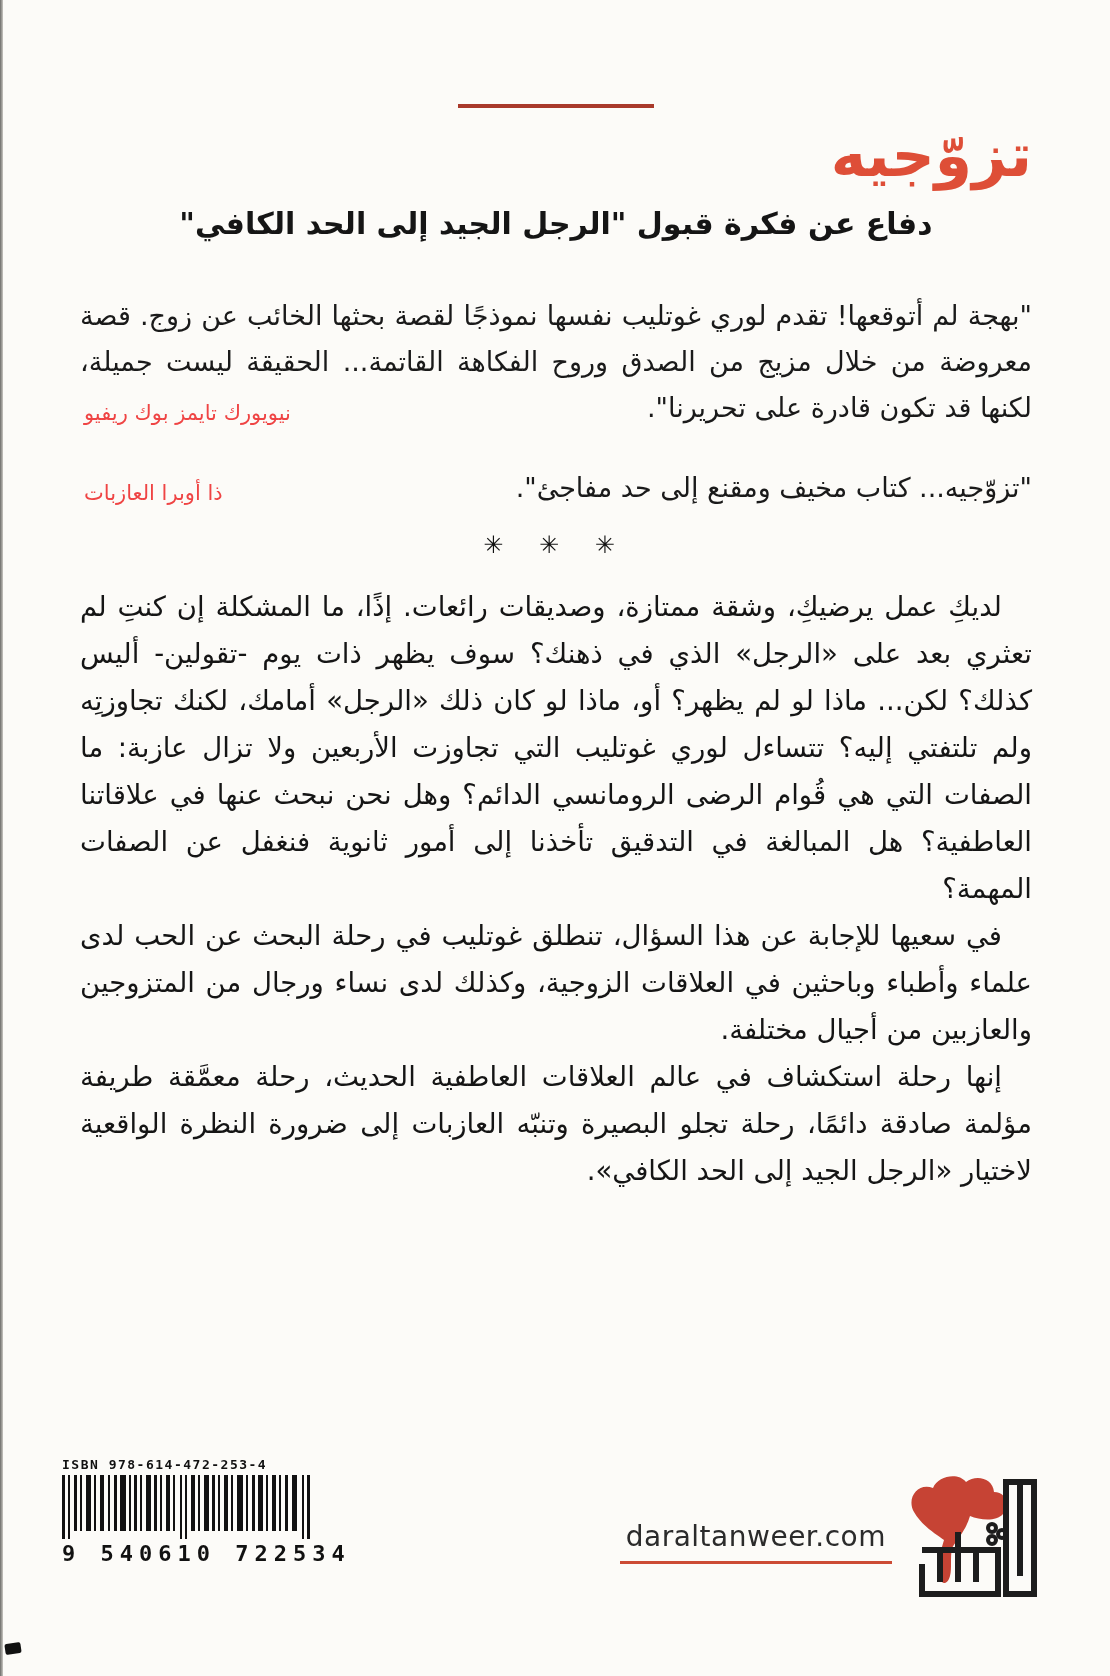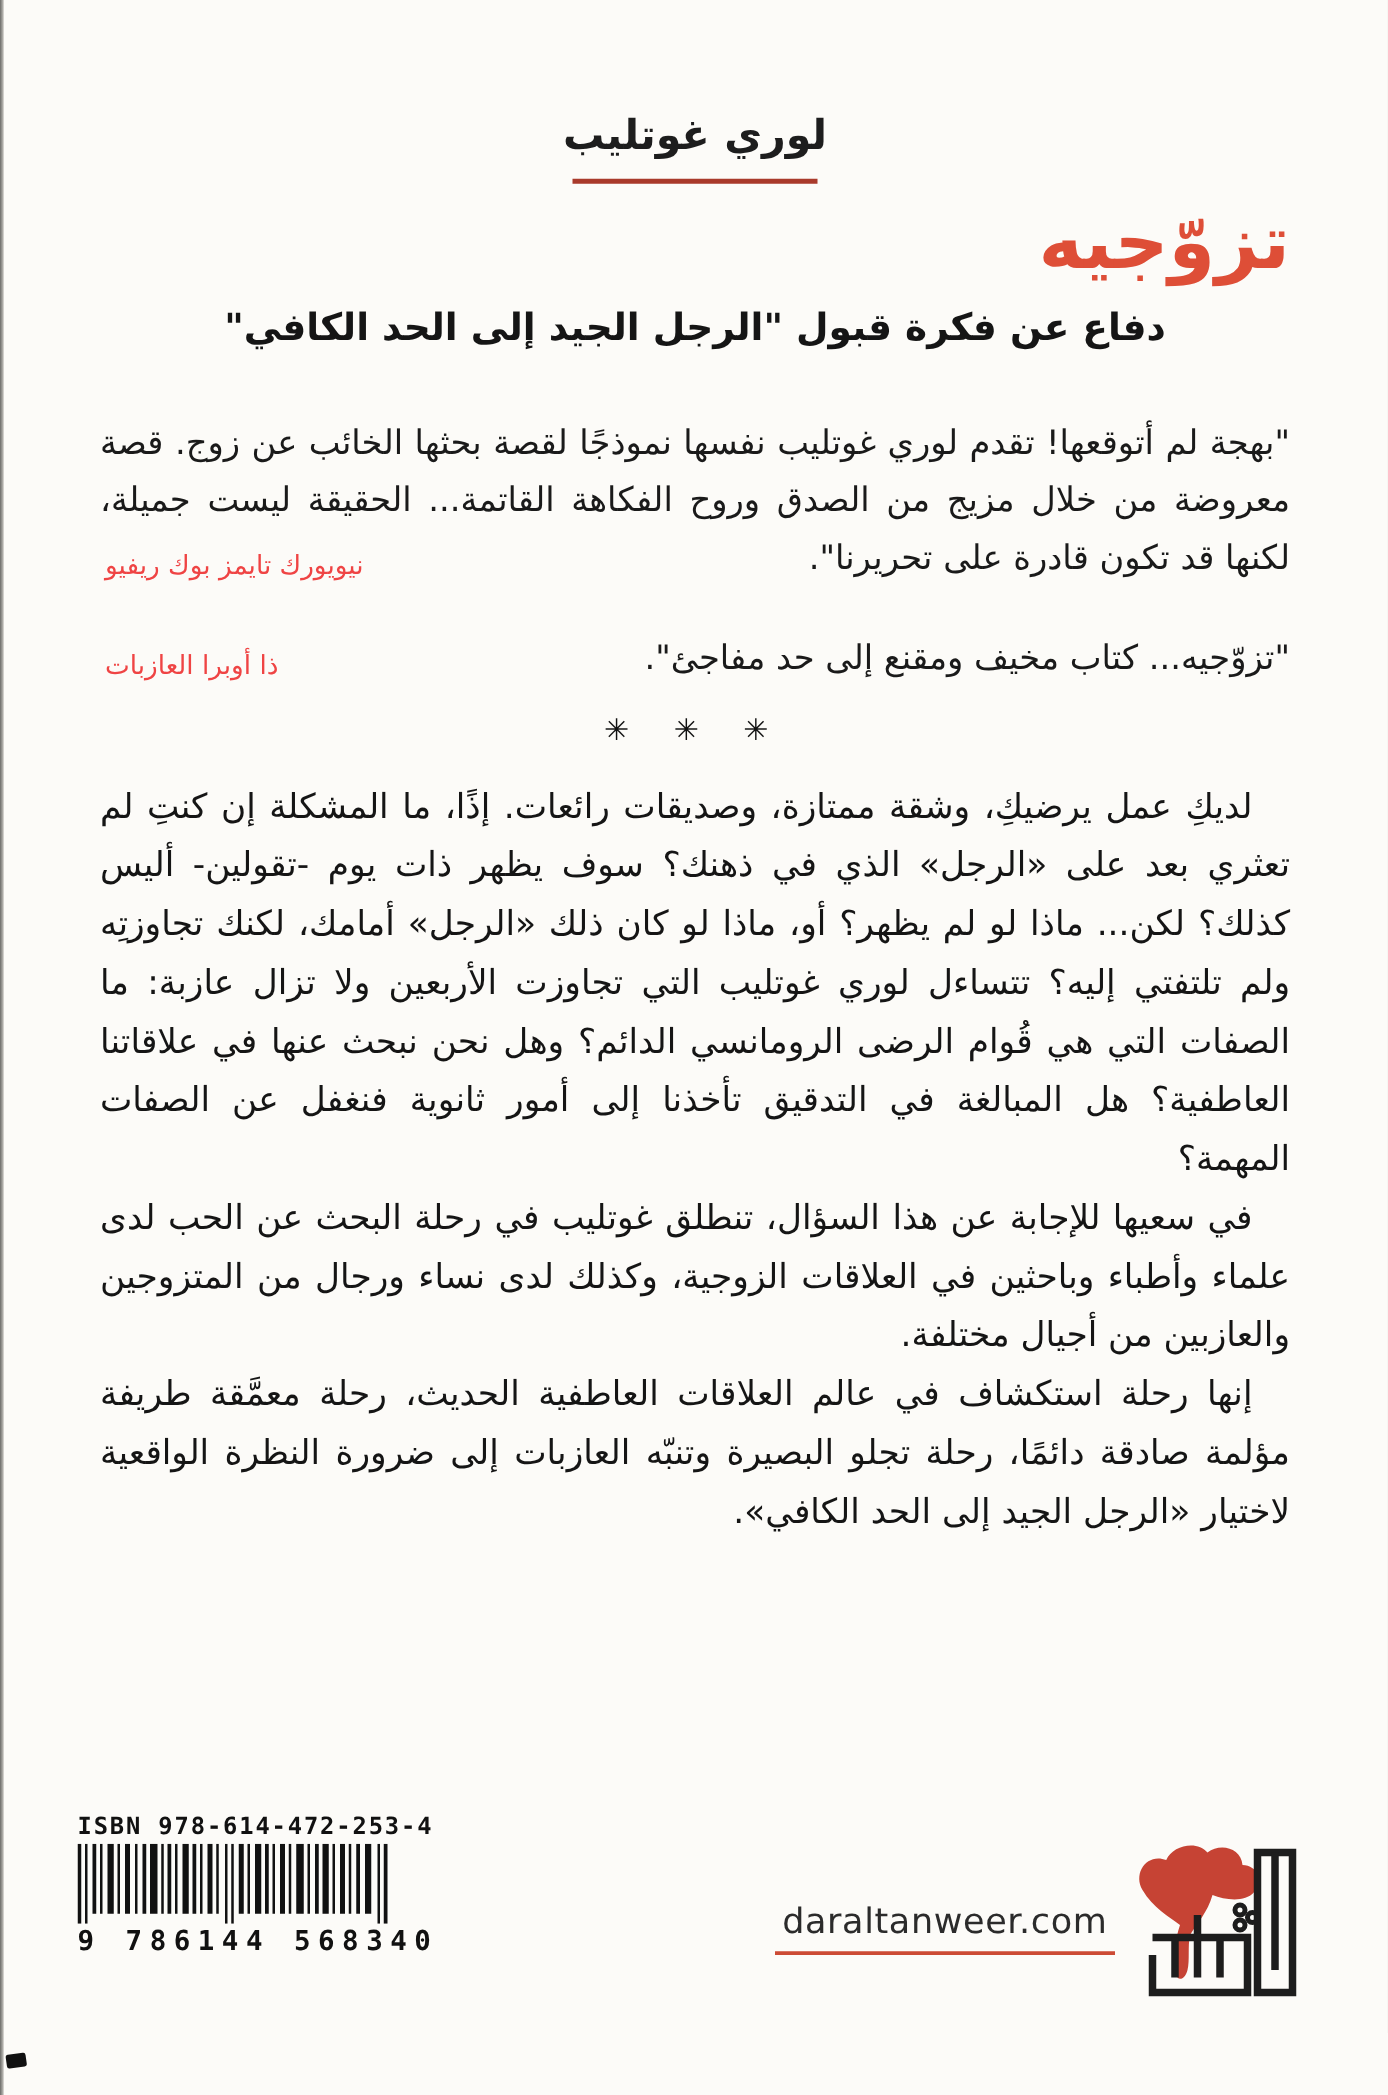--- a/index.html
+++ b/index.html
@@ -73,21 +73,21 @@
     color:#151515;
   }
   .footer{
     position:absolute;left:62px;right:70px;bottom:78px;
     direction:ltr;
     display:flex;justify-content:space-between;align-items:flex-end;
   }
   .barcode-block{margin-bottom:32px;}
   .isbn-label{
     font-family:"DejaVu Sans Mono",monospace;
-    font-size:19px;font-weight:700;letter-spacing:1.5px;
+    font-size:13px;font-weight:700;letter-spacing:1.5px;
     color:#111;margin-bottom:3px;white-space:nowrap;
   }
   .barcode-digits{
     font-family:"DejaVu Sans Mono",monospace;
     font-size:22px;font-weight:700;letter-spacing:6px;
     color:#111;margin-top:2px;white-space:nowrap;
   }
   .brand{display:flex;align-items:flex-end;gap:8px;}
   .website{
     font-size:28px;color:#2b2b2b;letter-spacing:0.5px;
@@ -99,21 +99,20 @@
   svg{display:block;}
 </style>
 </head>
 <body>
 
 <div class="page">
 
   <div class="scan-edge"></div>
   <div class="scan-speck"></div>
 
-  <div class="author">لوري غوتليب</div>
 
   <div class="rule"></div>
 
   <h1 class="title" style="color:#de4e37">تزوّجيه</h1>
 
   <div class="subtitle">دفاع عن فكرة قبول "الرجل الجيد إلى الحد الكافي"</div>
 
   <div class="quote">
     <p>"بهجة لم أتوقعها! تقدم لوري غوتليب نفسها نموذجًا لقصة بحثها الخائب عن زوج. قصة معروضة من خلال مزيج من الصدق وروح الفكاهة القاتمة... الحقيقة ليست جميلة، لكنها قد تكون قادرة على تحريرنا".</p>
     <div class="attribution">نيويورك تايمز بوك ريفيو</div>
@@ -171,21 +170,21 @@
           <rect x="196" y="0" width="5" height="56"></rect>
             <rect x="204" y="0" width="2" height="56"></rect>
           <rect x="210" y="0" width="4" height="56"></rect>
             <rect x="217" y="0" width="2" height="56"></rect>
           <rect x="223" y="0" width="3" height="56"></rect>
             <rect x="230" y="0" width="5" height="56"></rect>
           <rect x="240" y="0" width="2" height="64"></rect>
             <rect x="245" y="0" width="3" height="64"></rect>
         </g>
       </svg>
-      <div class="barcode-digits">9 786144 568340</div>
+      <div class="barcode-digits">9 540610 722534</div>
     </div>
 
     <div class="brand">
       <div class="website">daraltanweer.com</div>
       <svg width="140" height="126" viewBox="0 0 140 126" aria-hidden="true">
 
         <path fill="#c64334" d="M14,40 C6,26 18,10 33,16 C38,4 58,0 66,10 C76,2 93,6 94,20 C106,20 112,34 103,42 C96,50 80,48 70,44 C66,58 58,66 52,76 C50,86 52,96 50,104 C48,112 42,114 40,106 C38,94 40,80 44,68 C36,62 22,54 14,40 Z"></path>
 
         <g fill="none" stroke="#1d1d1d" stroke-width="6">
           <path d="M106,10 L134,10 L134,122 L106,122 L106,10 Z"></path>

